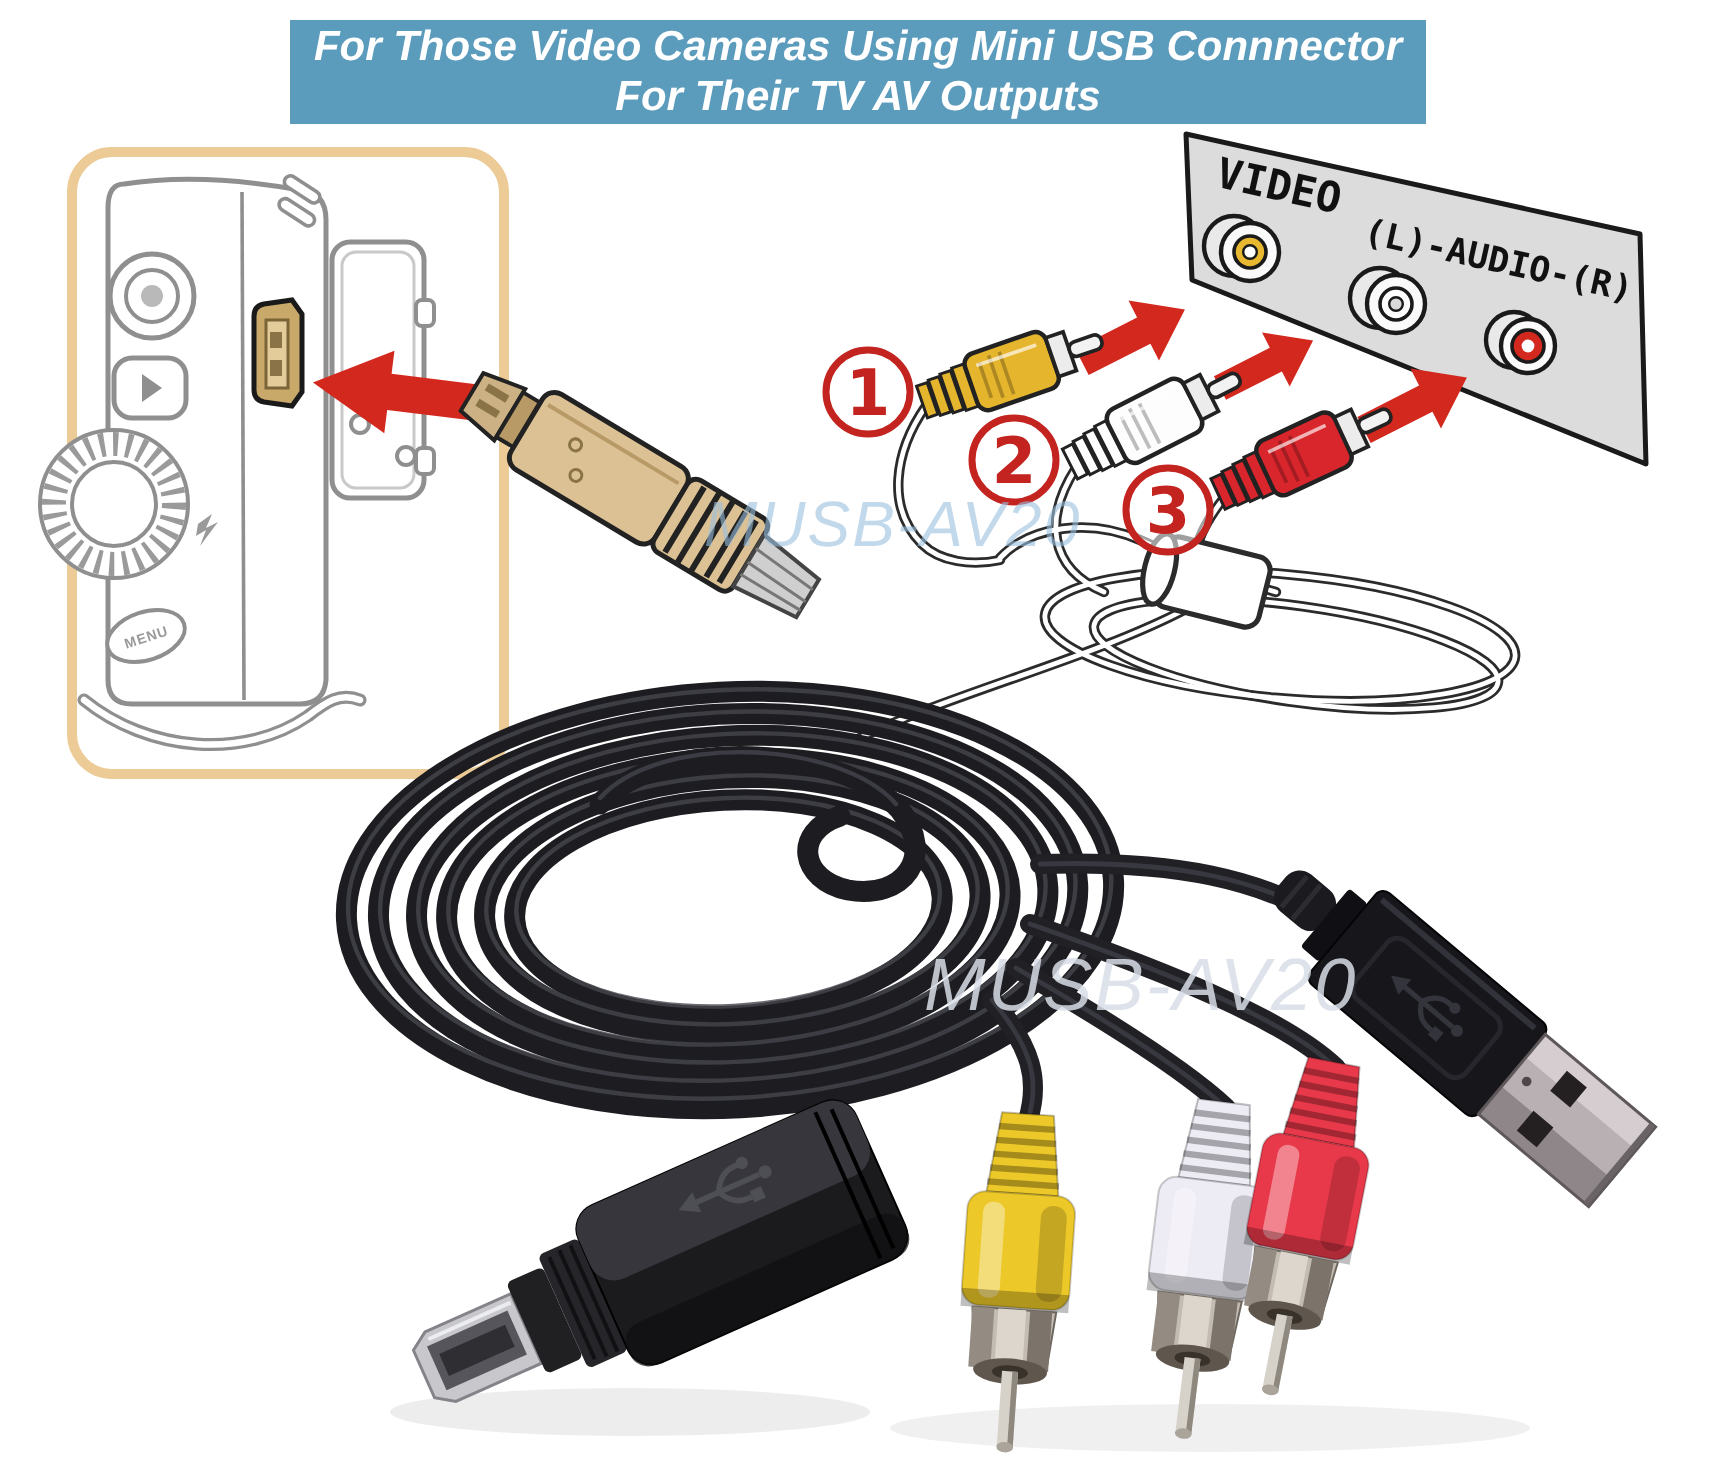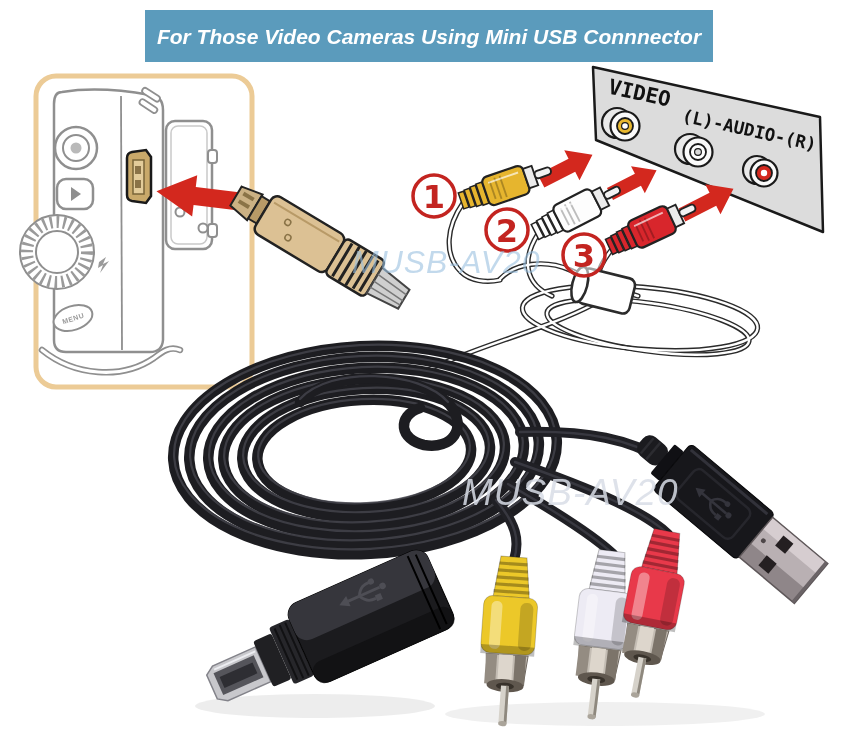--- a/index.html
+++ b/index.html
@@ -14,20 +14,21 @@
   .wm-top{left:352px;top:244px;font-size:32px;color:rgba(154,191,224,0.60);}
   .wm-bottom{left:462px;top:472px;font-size:37px;color:rgba(216,221,230,0.85);}
 </style>
 </head>
 <body>
 
 <div class="scene">
 
   <div class="banner">
     <div>For Those Video Cameras Using Mini USB Connnector</div>
+    <div>For Their TV AV Outputs</div>
   </div>
 
   <svg class="scene-svg" width="860" height="730" viewBox="0 0 860 730">
     <defs>
       <g id="arrow-shape">
         <polygon points="0,-7 33,-7 33,-16 55,0 33,16 33,7 0,7"></polygon>
       </g>
       <g id="trident">
         <path d="M-20,0 L16,0" stroke="currentColor" stroke-width="2.6" fill="none"></path>
         <polygon points="-24,0 -15,-5 -15,5" fill="currentColor"></polygon>

